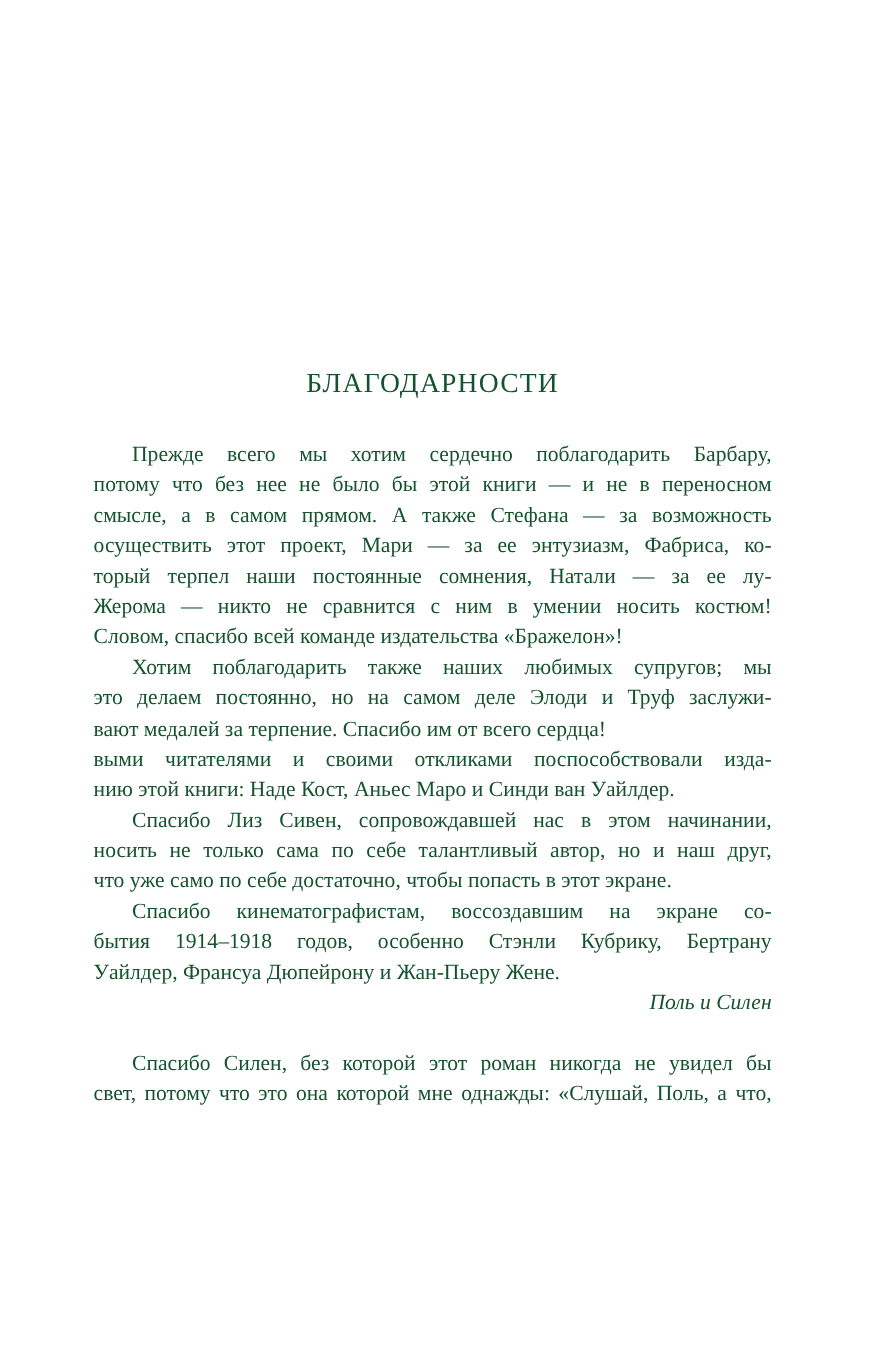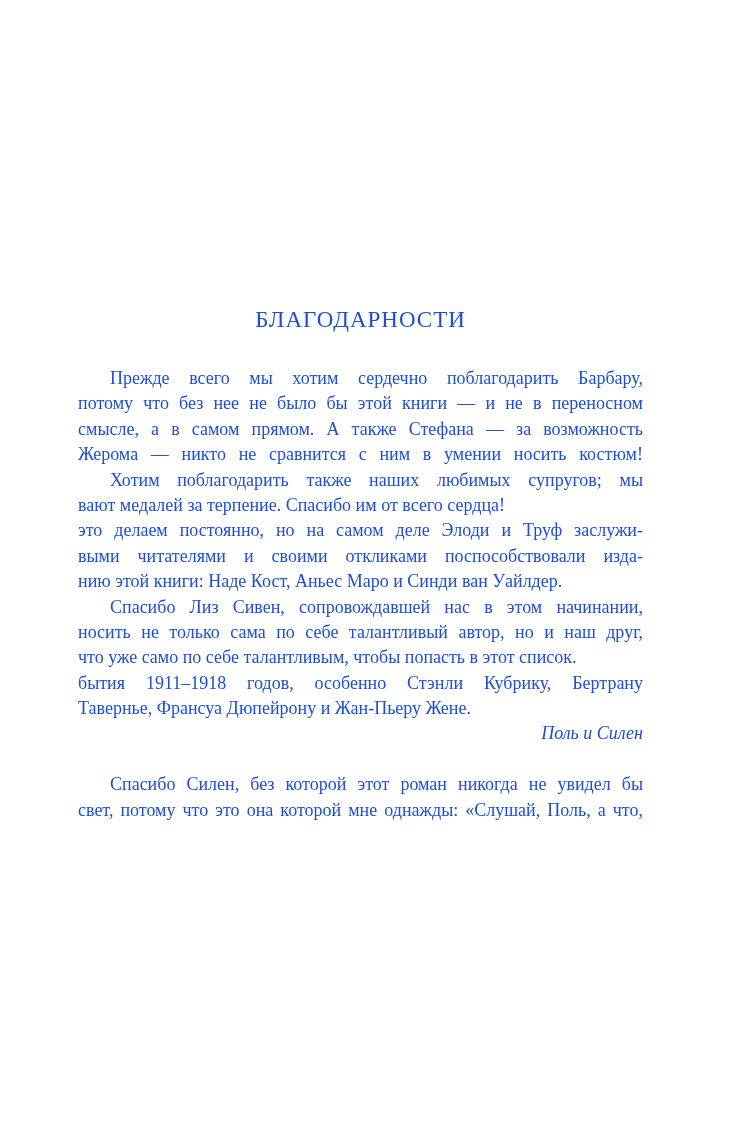--- a/index.html
+++ b/index.html
@@ -3,21 +3,21 @@
 <meta charset="utf-8">
 <style>
   html, body { margin: 0; padding: 0; background: #ffffff; }
   .page {
     position: relative;
     width: 747px;
     height: 974px;
     background: #ffffff;
     overflow: hidden;
     font-family: "Liberation Serif", "DejaVu Serif", serif;
-    color: #1d4ed8;
+    color: #14532d;
   }
   .book-title {
     position: absolute;
     left: 78px;
     top: 306px;
     width: 565px;
     margin: 0;
     text-align: center;
     font-size: 23px;
     font-weight: normal;
@@ -77,35 +77,39 @@
 <body>
 
 <div class="page">
 
   <h1 class="book-title">БЛАГОДАРНОСТИ</h1>
 
   <div class="text-block">
     <div class="ln ind">Прежде всего мы хотим сердечно поблагодарить Барбару,</div>
     <div class="ln">потому что без нее не было бы этой книги — и не в переносном</div>
     <div class="ln">смысле, а в самом прямом. А также Стефана — за возможность</div>
+    <div class="ln">осуществить этот проект, Мари — за ее энтузиазм, Фабриса, ко-</div>
+    <div class="ln">торый терпел наши постоянные сомнения, Натали — за ее лу-</div>
     <div class="ln">Жерома — никто не сравнится с ним в умении носить костюм!</div>
+    <div class="ln end">Словом, спасибо всей команде издательства «Бражелон»!</div>
 
     <div class="ln ind">Хотим поблагодарить также наших любимых супругов; мы</div>
+    <div class="ln">это делаем постоянно, но на самом деле Элоди и Труф заслужи-</div>
     <div class="ln end">вают медалей за терпение. Спасибо им от всего сердца!</div>
-    <div class="ln">это делаем постоянно, но на самом деле Элоди и Труф заслужи-</div>
 
     <div class="ln">выми читателями и своими откликами поспособствовали изда-</div>
     <div class="ln end">нию этой книги: Наде Кост, Аньес Маро и Синди ван Уайлдер.</div>
 
     <div class="ln ind">Спасибо Лиз Сивен, сопровождавшей нас в этом начинании,</div>
     <div class="ln">носить не только сама по себе талантливый автор, но и наш друг,</div>
-    <div class="ln end">что уже само по себе талантливым, чтобы попасть в этот список.</div>
+    <div class="ln end">что уже само по себе достаточно, чтобы попасть в этот экране.</div>
 
-    <div class="ln">бытия 1911–1918 годов, особенно Стэнли Кубрику, Бертрану</div>
-    <div class="ln end">Тавернье, Франсуа Дюпейрону и Жан-Пьеру Жене.</div>
+    <div class="ln ind">Спасибо кинематографистам, воссоздавшим на экране со-</div>
+    <div class="ln">бытия 1914–1918 годов, особенно Стэнли Кубрику, Бертрану</div>
+    <div class="ln end">Уайлдер, Франсуа Дюпейрону и Жан-Пьеру Жене.</div>
 
     <div class="ln sig">Поль и Силен</div>
 
     <div class="ln blank"></div>
 
     <div class="ln ind">Спасибо Силен, без которой этот роман никогда не увидел бы</div>
     <div class="ln">свет, потому что это она которой мне однажды: «Слушай, Поль, а что,</div>
   </div>
 
   <div class="folio">3</div>

